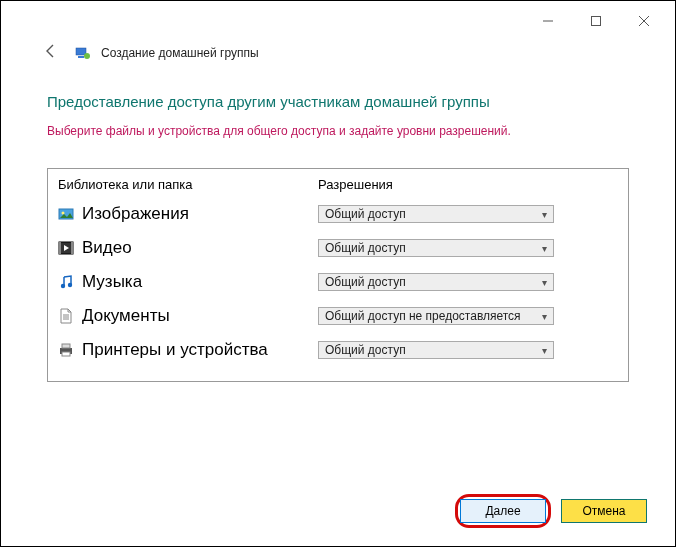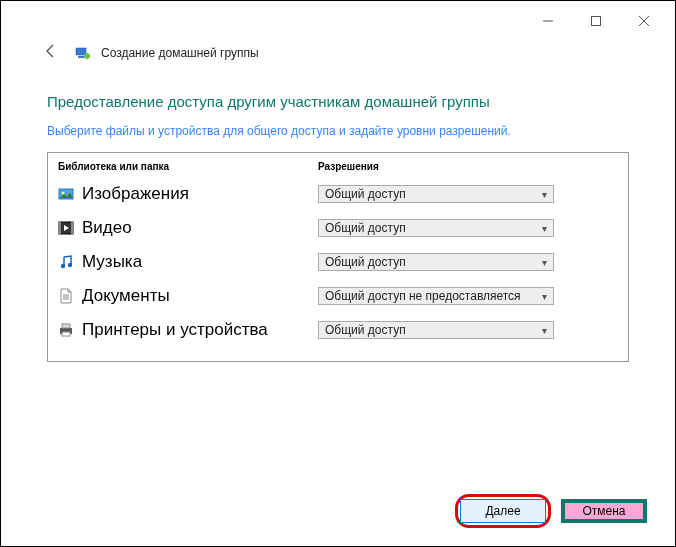--- a/index.html
+++ b/index.html
@@ -29,26 +29,26 @@
     align-items: center;
     padding: 6px 0 6px 20px;
     gap: 10px;
     margin-left: 16px;
   }
   .back-arrow { font-size: 16px; color: #555; padding: 2px 6px; }
   .app-icon { width: 16px; height: 16px; }
   .app-title { font-size: 12px; color: #222; }
   .content { padding: 16px 46px 0 46px; }
   .main-heading { color: #0f766e; font-size: 15px; font-weight: 400; margin: 6px 0 14px 0; }
-  .instruction { font-size: 12px; color: #3b82f6; margin-bottom: 14px; }
+  .instruction { font-size: 12px; color: #be185d; margin-bottom: 30px; }
   .perm-box { border: 1px solid #999; padding: 0; }
   .perm-head {
     display: flex;
-    font-weight: 700;
-    font-size: 10px;
+    font-weight: 400;
+    font-size: 13px;
     padding: 8px 10px 4px 10px;
     border-bottom: 1px solid transparent;
   }
   .col-lib { flex: 0 0 260px; }
   .col-perm { flex: 1; }
   .perm-row {
     display: flex;
     align-items: center;
     padding: 7px 10px;
   }
@@ -72,22 +72,22 @@
     position: absolute;
     bottom: 18px;
     right: 28px;
     display: flex;
     gap: 10px;
     align-items: center;
   }
   .btn {
     min-width: 86px;
     height: 24px;
-    border: 4px solid #0f766e;
-    background: #f9a8d4;
+    border: 1px solid #0f766e;
+    background: #fde047;
     display: flex;
     align-items: center;
     justify-content: center;
     font-size: 12px;
     padding: 0 14px;
   }
   .next-wrap {
     border: 3px solid #d40a0a;
     border-radius: 14px;
     padding: 2px;

